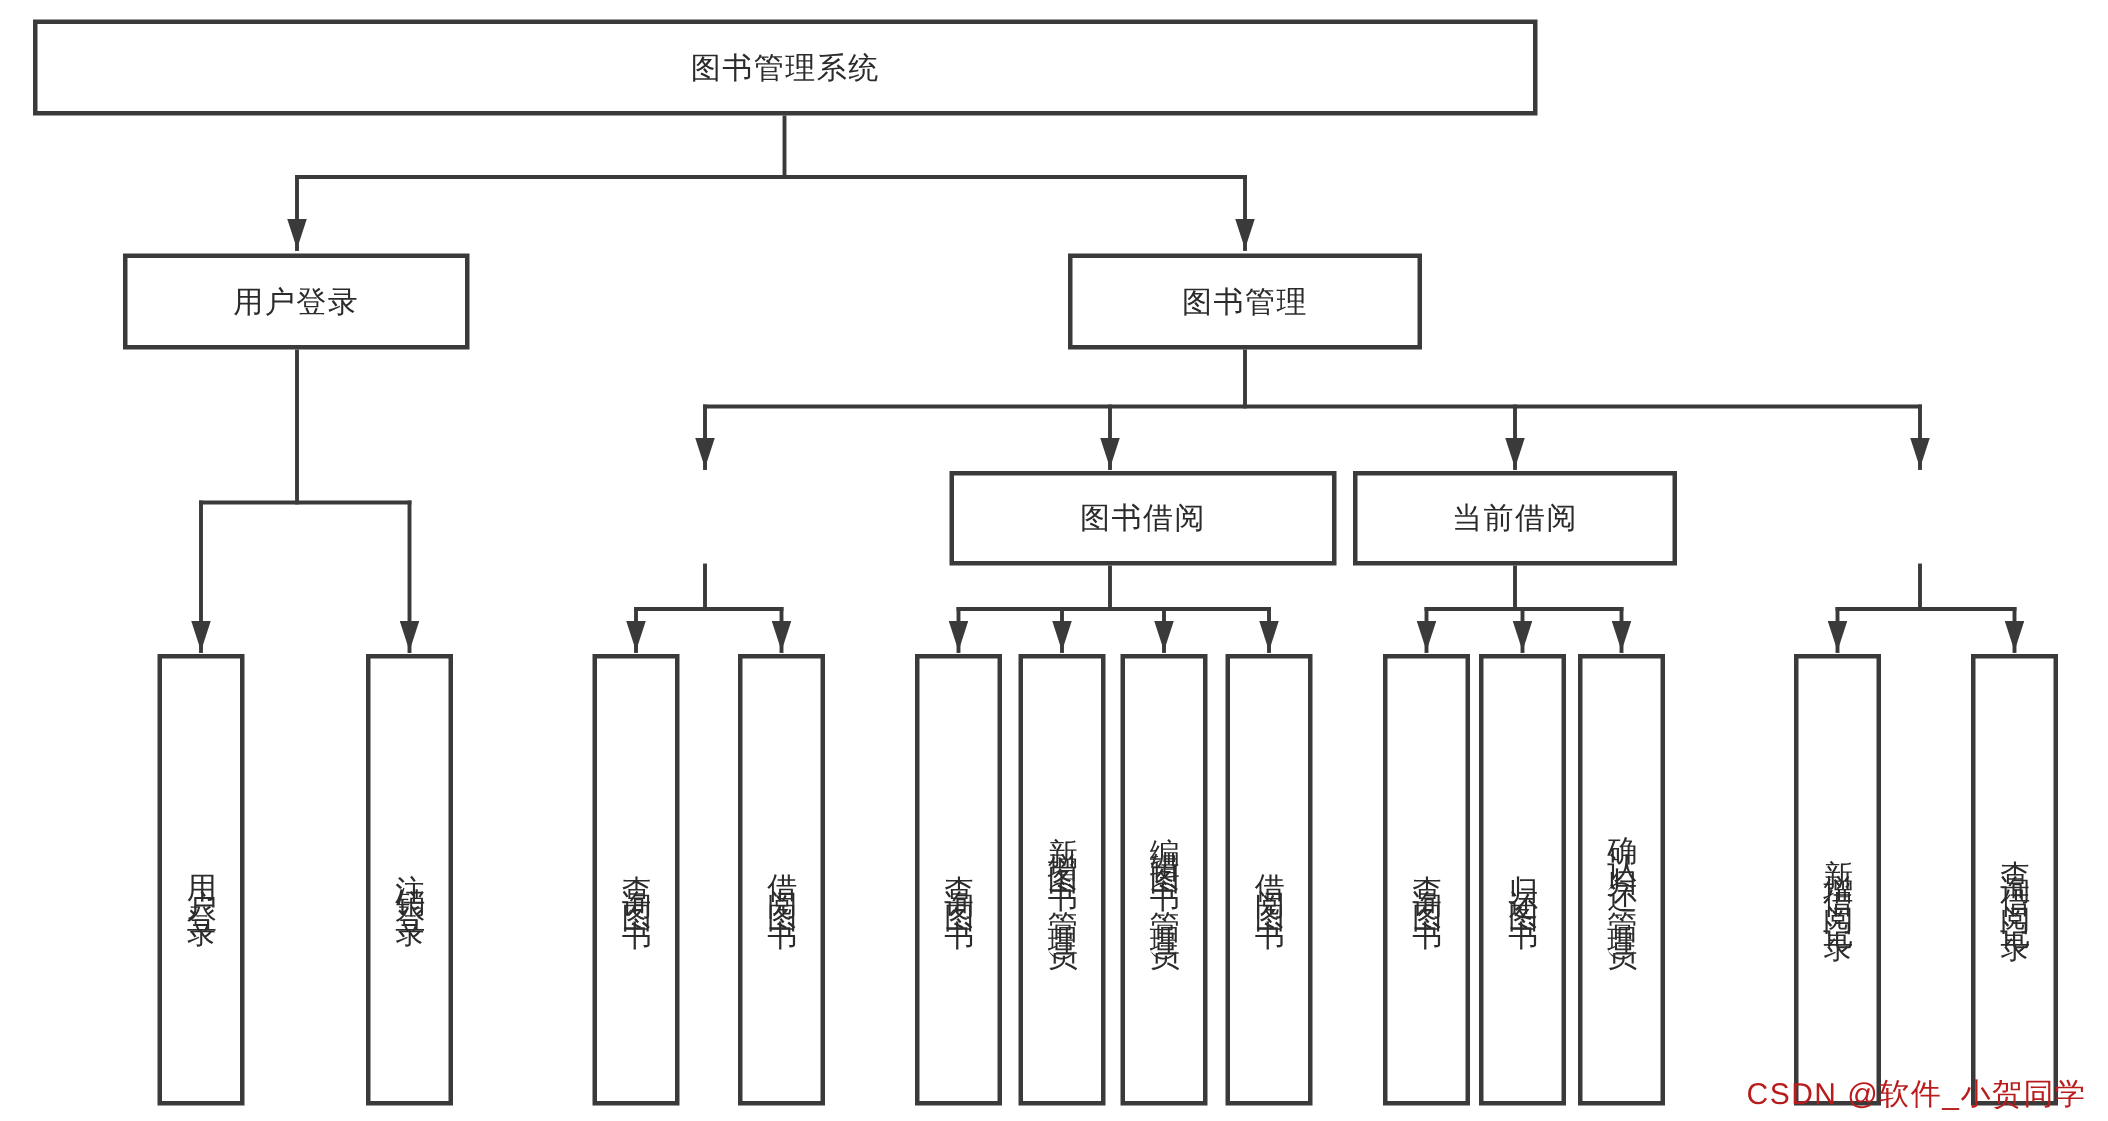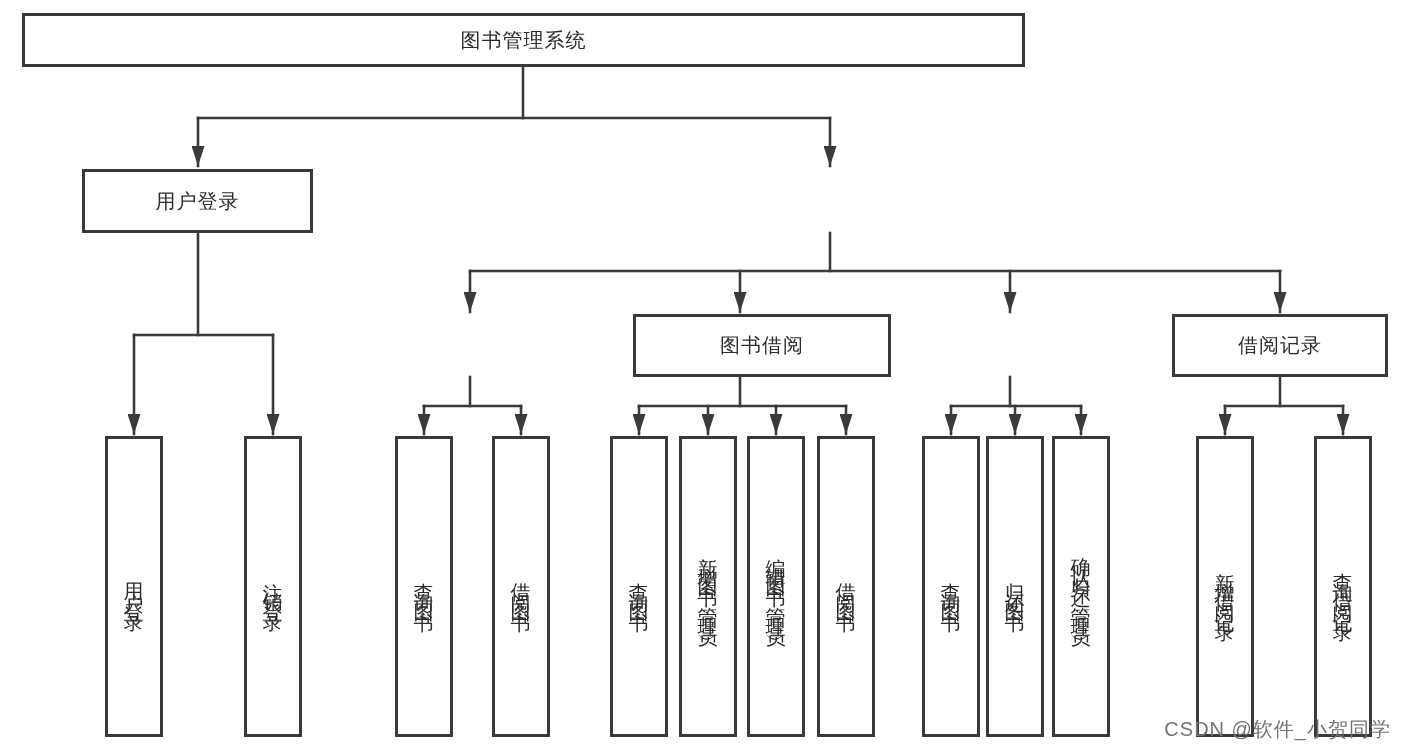--- a/index.html
+++ b/index.html
@@ -28,21 +28,21 @@
     text-orientation:mixed;
     letter-spacing:10px;
     line-height:1;
     font-size:20px;
     color:#2b2b2b;
   }
   .watermark{
     position:absolute;
     right:14px;bottom:4px;
     font-size:20px;
-    color:#737373;
+    color:#b91c1c;
     letter-spacing:1px;
     z-index:3;
     white-space:nowrap;
     text-align:right;
   }
 </style>
 </head>
 <body>
 
 <div class="stage">
@@ -102,26 +102,27 @@
     </g>
 
     <g stroke="#3a3a3a" stroke-width="2.6" stroke-linecap="square" fill="none">
       <line x1="1280" y1="377" x2="1280" y2="406"></line>
       <line x1="1225" y1="406" x2="1343" y2="406"></line>
       <line x1="1225" y1="406" x2="1225" y2="434" marker-end="url(#ah)"></line>
       <line x1="1343" y1="406" x2="1343" y2="434" marker-end="url(#ah)"></line>
     </g>
   </svg>
 
-  <div class="box" style="left:22px;top:13px;width:1003px;height:54px">图书管理系统</div>
+  <div class="box" style="left:22px;top:13px;width:1003px;height:64px">图书管理系统</div>
 
   <div class="box" style="left:82px;top:169px;width:231px;height:64px">用户登录</div>
+  <div class="box" style="left:712px;top:169px;width:236px;height:64px">图书管理</div>
 
   <div class="box" style="left:633px;top:314px;width:258px;height:63px">图书借阅</div>
-  <div class="box" style="left:1172px;top:314px;width:216px;height:63px">借阅记录</div>
+  <div class="box" style="left:902px;top:314px;width:216px;height:63px">当前借阅</div>
 
   <div class="box leaf" style="left:105px;top:436px;width:58px;height:301px">
     <span>用户登录</span>
   </div>
   <div class="box leaf" style="left:244px;top:436px;width:58px;height:301px">
     <span>注销登录</span>
   </div>
   <div class="box leaf" style="left:395px;top:436px;width:58px;height:301px">
     <span>查询图书</span>
   </div>

